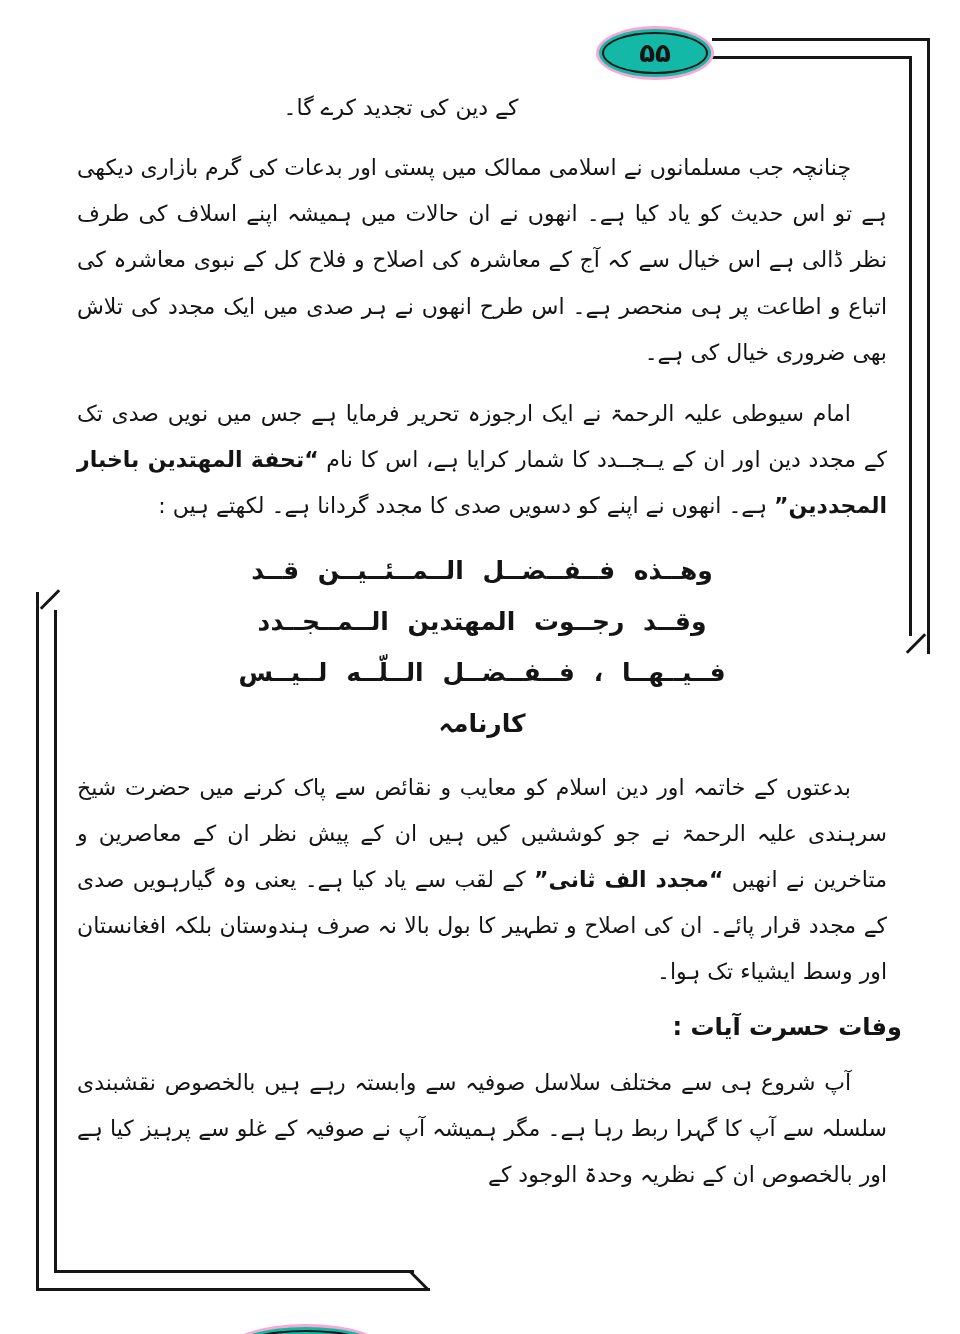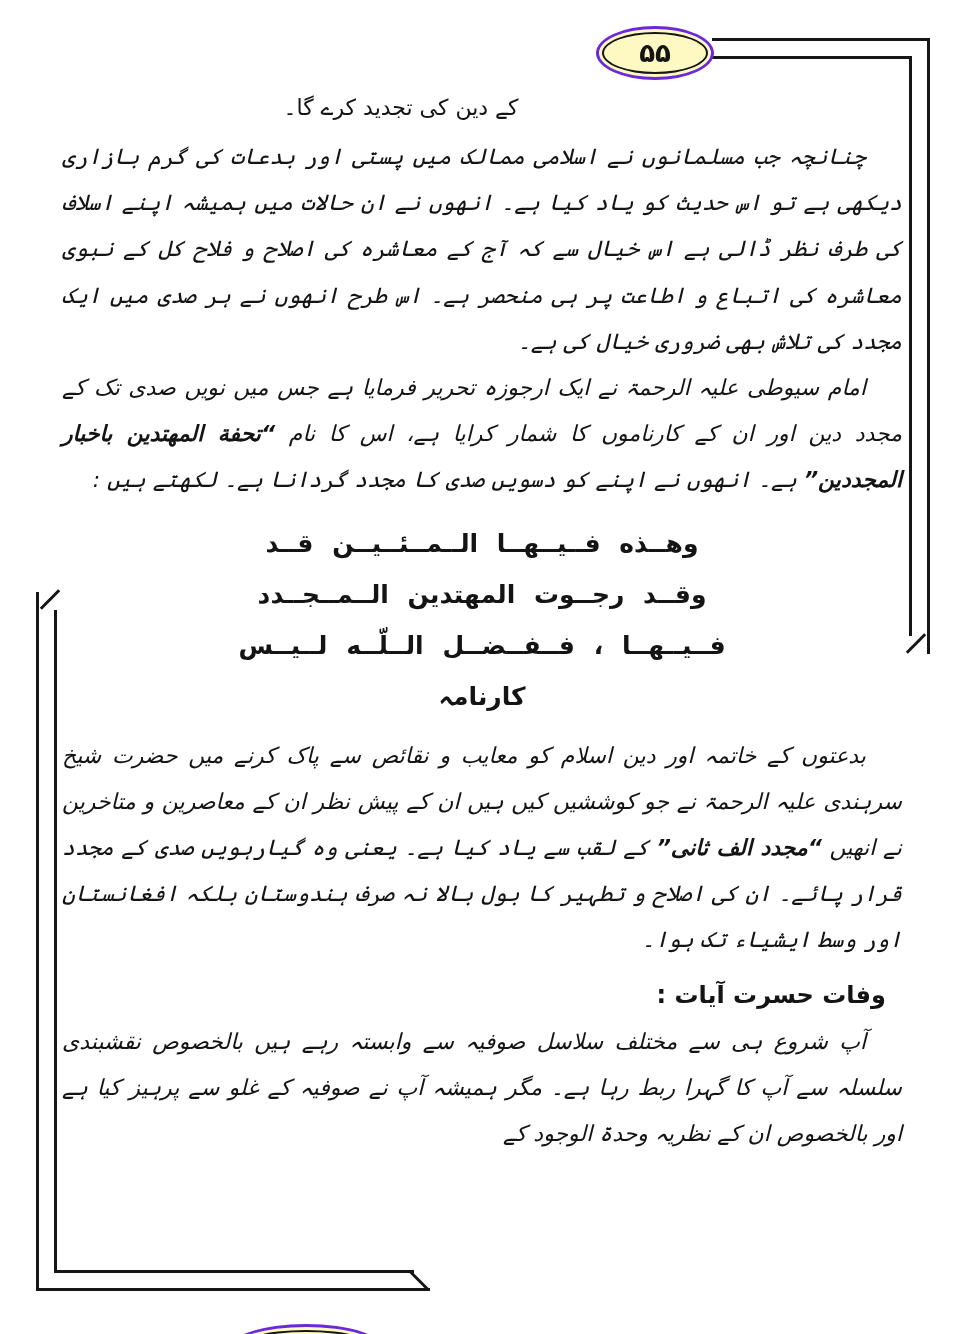--- a/index.html
+++ b/index.html
@@ -23,22 +23,22 @@
   .fr-bl-v-outer{top:592px;left:36px;width:3px;height:699px;}
   .fr-bl-v-inner{top:610px;left:54px;width:3px;height:663px;}
   .fr-bl-start{top:598px;left:37px;width:26px;height:3px;transform:rotate(-45deg);}
   .fr-bl-h-outer{top:1288px;left:36px;width:394px;height:3px;}
   .fr-bl-h-inner{top:1270px;left:54px;width:360px;height:3px;}
   .fr-bl-end{top:1279px;left:406px;width:26px;height:3px;transform:rotate(45deg);}
 
   
   .badge{
     position:absolute;
-    background:#fef9c3;
-    border:3px solid #6d28d9;
+    background:#14b8a6;
+    border:3px solid #f9a8d4;
     border-radius:50%;
     display:flex;align-items:center;justify-content:center;
     z-index:5;
   }
   .badge::before{
     content:"";
     position:absolute;inset:3px;
     border:2px solid #161616;
     border-radius:50%;
   }
@@ -59,40 +59,39 @@
     direction:rtl;
   }
   .opening{
     margin:0 0 4px 0;
     padding-right:162px;
     font-size:22px;
     line-height:2.0;
     text-align:center;
   }
   p.body{
-    margin:0;
+    margin:15px;
     font-size:22px;
     line-height:2.1;
     text-align:justify;
     text-indent:36px;
-    font-style:italic;
   }
   .bold{font-weight:bold;}
   .verse{
     margin:14px auto 10px auto;
     width:560px;
     text-align:center;
     font-weight:bold;
     font-size:25px;
     line-height:2.05;
     word-spacing:10px;
     direction:rtl;
   }
   h2.sect{
-    margin:16px 16px 6px 0;
+    margin:16px 0 6px 0;
     font-size:24px;
     font-weight:bold;
     text-align:right;
     line-height:1.4;
   }
 </style>
 </head>
 <body>
 
 <div class="page">
@@ -115,24 +114,24 @@
   <div class="badge badge-bottom">
     <span>۵۰۴۷</span>
   </div>
 
   <div class="content">
 
     <p class="opening">کے دین کی تجدید کرے گا۔</p>
 
     <p class="body">چنانچہ جب مسلمانوں نے اسلامی ممالک میں پستی اور بدعات کی گرم بازاری دیکھی ہے تو اس حدیث کو یاد کیا ہے۔ انھوں نے ان حالات میں ہمیشہ اپنے اسلاف کی طرف نظر ڈالی ہے اس خیال سے کہ آج کے معاشرہ کی اصلاح و فلاح کل کے نبوی معاشرہ کی اتباع و اطاعت پر ہی منحصر ہے۔ اس طرح انھوں نے ہر صدی میں ایک مجدد کی تلاش بھی ضروری خیال کی ہے۔</p>
 
-    <p class="body"><span>امام سیوطی علیہ الرحمۃ نے ایک ارجوزہ تحریر فرمایا ہے جس میں نویں صدی تک کے مجدد دین اور ان کے کارناموں کا شمار کرایا ہے، اس کا نام </span><span class="bold">“تحفة المهتدين باخبار المجددين”</span><span> ہے۔ انھوں نے اپنے کو دسویں صدی کا مجدد گردانا ہے۔ لکھتے ہیں :</span></p>
+    <p class="body"><span>امام سیوطی علیہ الرحمۃ نے ایک ارجوزہ تحریر فرمایا ہے جس میں نویں صدی تک کے مجدد دین اور ان کے يــجــدد کا شمار کرایا ہے، اس کا نام </span><span class="bold">“تحفة المهتدين باخبار المجددين”</span><span> ہے۔ انھوں نے اپنے کو دسویں صدی کا مجدد گردانا ہے۔ لکھتے ہیں :</span></p>
 
     <div class="verse">
-      <div>وهــذه فــيــهــا الــمــئــيــن قــد</div>
+      <div>وهــذه فــفــضــل الــمــئــيــن قــد</div>
       <div>وقــد رجــوت المهتدين الــمــجــدد</div>
       <div>فــيــهــا ، فــفــضــل الــلّــه لــيــس کارنامہ</div>
     </div>
 
     <p class="body"><span>بدعتوں کے خاتمہ اور دین اسلام کو معایب و نقائص سے پاک کرنے میں حضرت شیخ سرہندی علیہ الرحمۃ نے جو کوششیں کیں ہیں ان کے پیش نظر ان کے معاصرین و متاخرین نے انھیں </span><span class="bold">“مجدد الف ثانی”</span><span> کے لقب سے یاد کیا ہے۔ یعنی وہ گیارہویں صدی کے مجدد قرار پائے۔ ان کی اصلاح و تطہیر کا بول بالا نہ صرف ہندوستان بلکہ افغانستان اور وسط ایشیاء تک ہوا۔</span></p>
 
     <h2 class="sect">وفات حسرت آیات :</h2>
 
 
 

